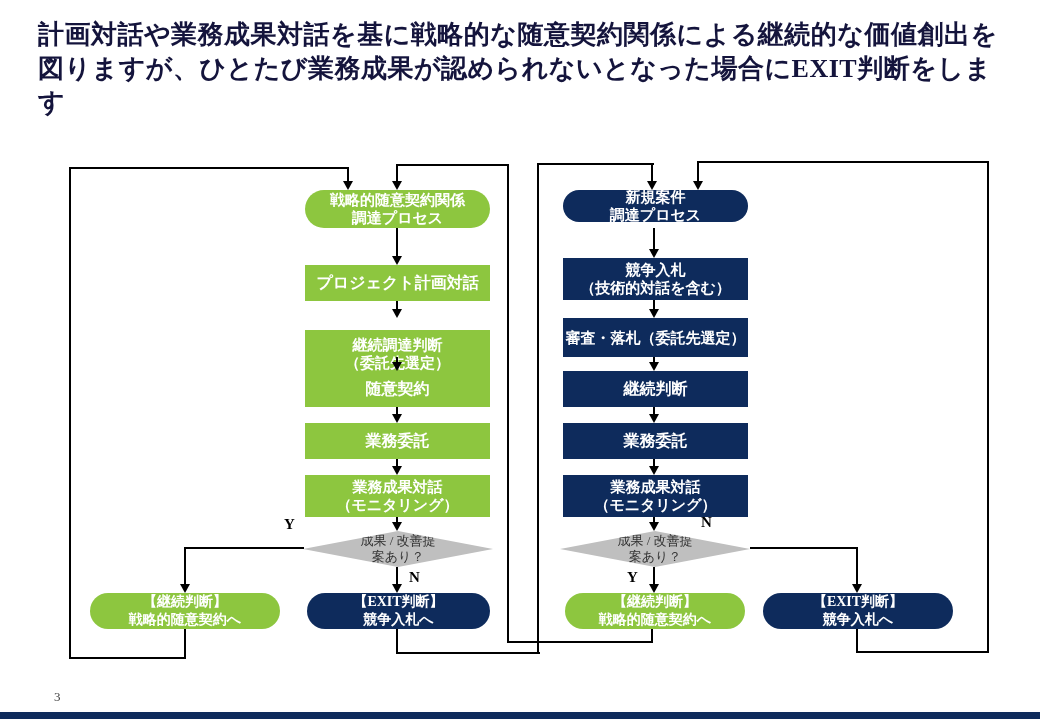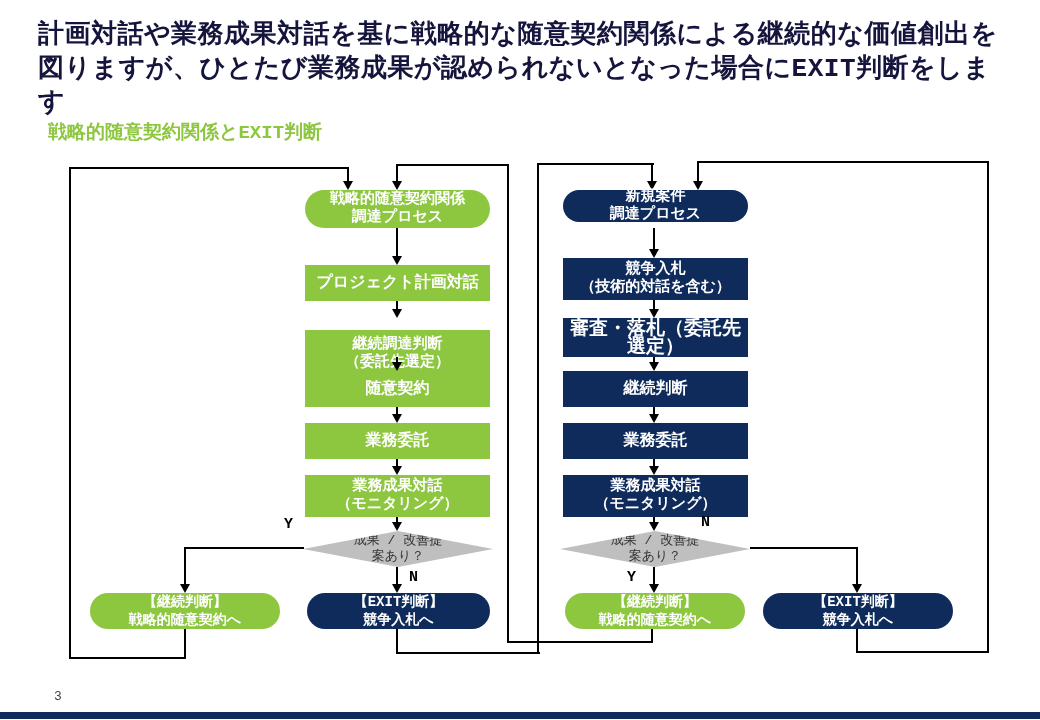--- a/index.html
+++ b/index.html
@@ -1,18 +1,18 @@
 <!DOCTYPE html>
 <html style="--accent-green: #8DC63F; --accent-navy: #0E2B5C; --diamond-gray: #BFBFBF; --line-black: #000000; --title-color: #14143C;"><head>
 <meta charset="utf-8">
 <style>
   html,body{margin:0;padding:0;background:#e8e8e8;}
   #slide{
     position:relative;width:1040px;height:720px;background:#ffffff;
-    font-family:Liberation Mono, monospace;
+    font-family:Liberation Serif, serif;
     overflow:hidden;
   }
   .title{
     position:absolute;left:38px;top:18px;width:970px;
     font-size:26px;font-weight:bold;line-height:34px;
     color:var(--title-color);white-space:pre-line;letter-spacing:0.5px;
   }
   .subtitle{
     position:absolute;left:48px;top:119px;
     font-size:19px;font-weight:bold;color:var(--accent-green);
@@ -20,21 +20,21 @@
   .box{
     position:absolute;display:flex;align-items:center;justify-content:center;
     text-align:center;color:#ffffff;font-weight:bold;
     white-space:pre-line;font-size:15px;line-height:18px;
   }
   .green{background:var(--accent-green);}
   .navy{background:var(--accent-navy);}
   .pill{border-radius:19px;}
   .fs16{font-size:16px;}
   .fs14{font-size:14px;}
-  .fs13{font-size:19px;}
+  .fs13{font-size:15px;}
   .diamond{
     position:absolute;display:flex;align-items:center;justify-content:center;
     text-align:center;background:var(--diamond-gray);
     clip-path:polygon(50% 0,100% 50%,50% 100%,0 50%);
     color:#333333;font-size:13px;line-height:16px;white-space:pre-line;
   }
   .vl{position:absolute;width:2px;background:var(--line-black);}
   .hl{position:absolute;height:2px;background:var(--line-black);}
   .ah{position:absolute;width:0;height:0;
       border-left:5px solid transparent;border-right:5px solid transparent;
@@ -43,21 +43,20 @@
   .pagenum{position:absolute;left:54px;top:689px;font-size:13px;color:#404040;}
   .footerbar{position:absolute;left:0;top:712px;width:1040px;height:7px;background:var(--accent-navy);}
 </style>
 </head>
 <body>
 
 <div id="slide">
 
   <div class="title">計画対話や業務成果対話を基に戦略的な随意契約関係による継続的な価値創出を
 図りますが、ひとたび業務成果が認められないとなった場合にEXIT判断をします</div>
-  <div class="subtitle">戦略的随意契約関係とEXIT判断</div>
 
   <div class="box green pill" style="left:305px;top:190px;width:185px;height:38px;text-align:center;">戦略的随意契約関係
 調達プロセス</div>
 
   <div class="box green fs16" style="left:305px;top:265px;width:185px;height:36px;">プロジェクト計画対話</div>
   <div class="box green" style="left:305px;top:330px;width:185px;height:47px;">継続調達判断
 （委託先選定）</div>
   <div class="box green fs16" style="left:305px;top:371px;width:185px;height:36px;">随意契約</div>
   <div class="box green fs16" style="left:305px;top:423px;width:185px;height:36px;">業務委託</div>
   <div class="box green" style="left:305px;top:475px;width:185px;height:42px;">業務成果対話

